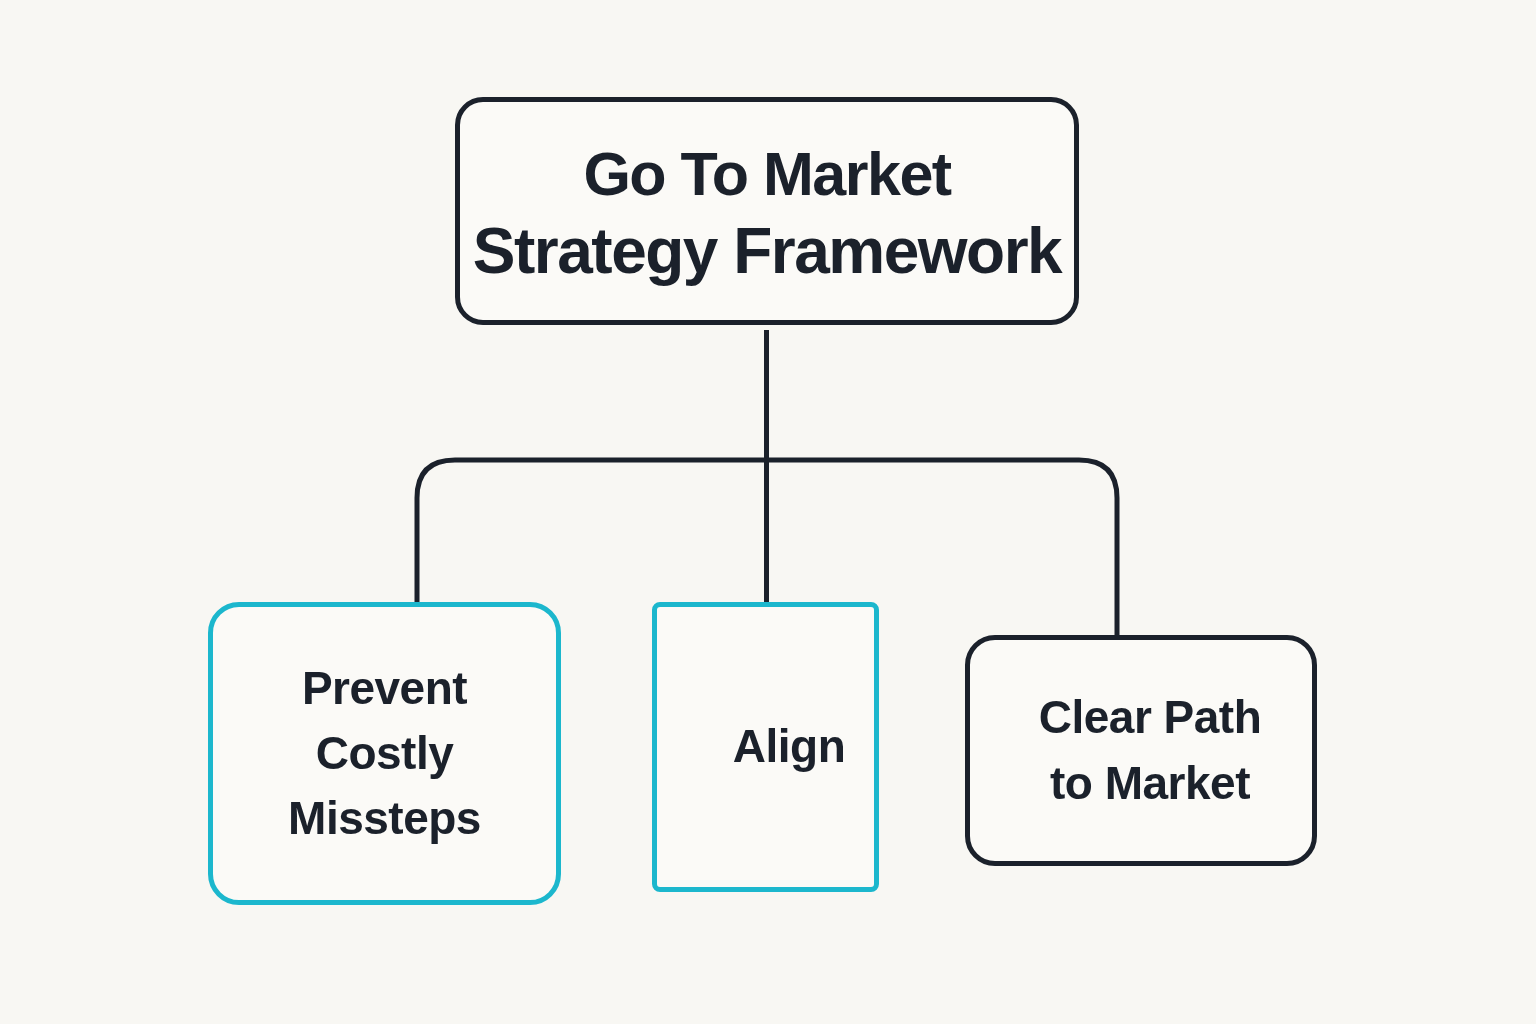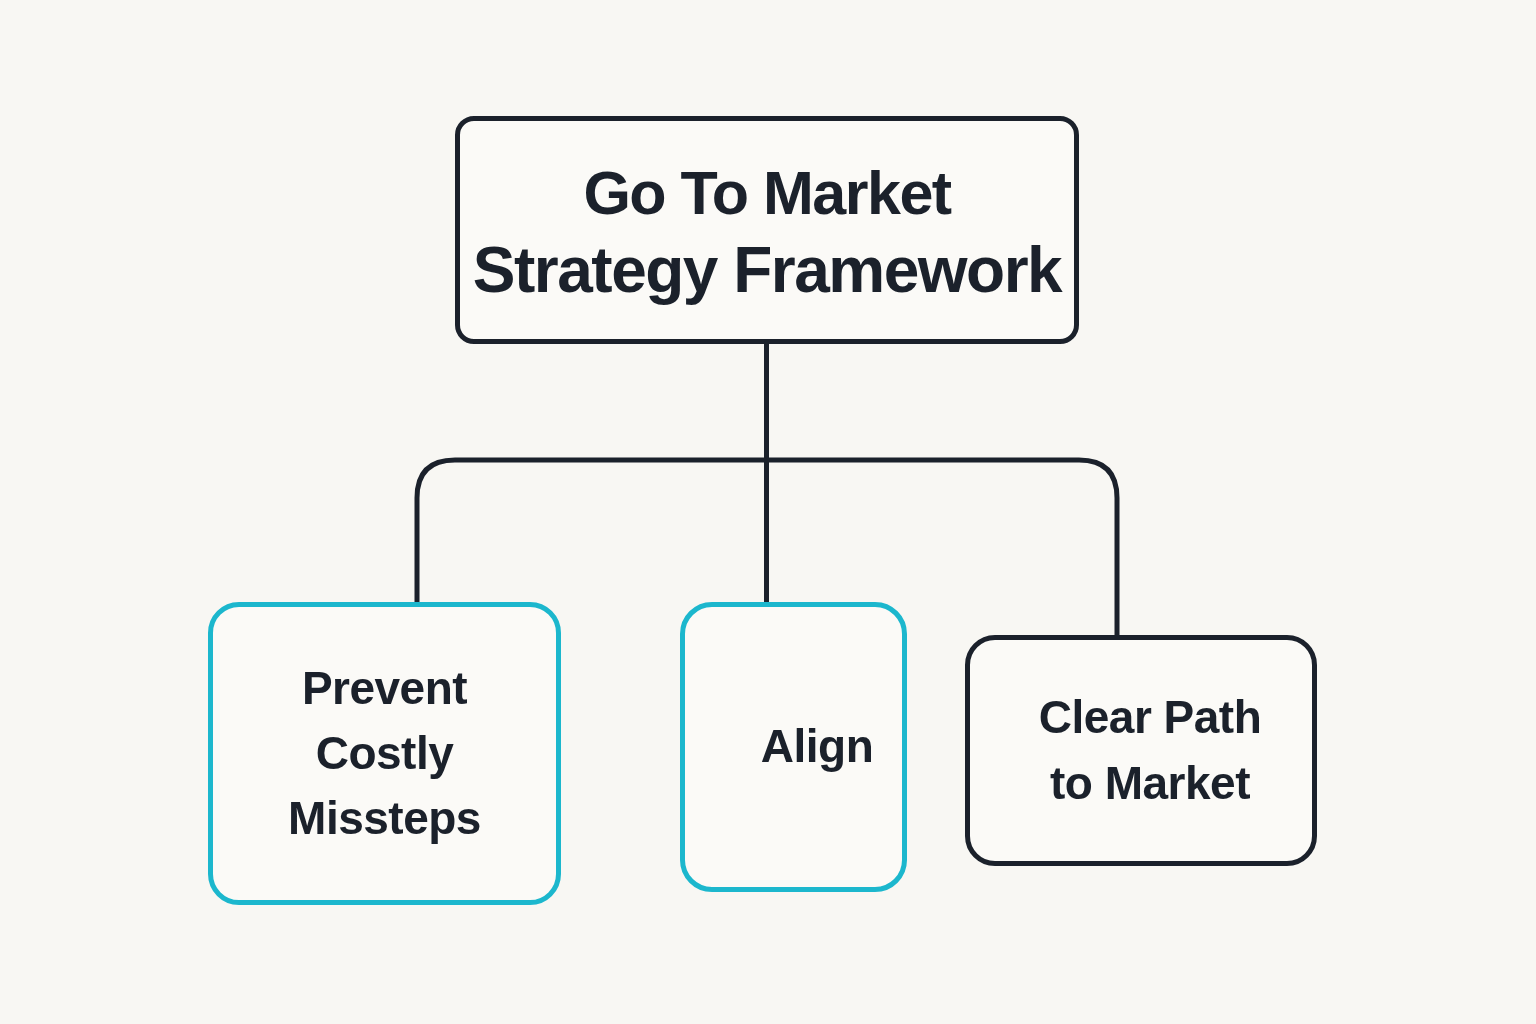--- a/index.html
+++ b/index.html
@@ -40,23 +40,23 @@
     display: flex;
     flex-direction: column;
     align-items: center;
     justify-content: center;
     text-align: center;
     color: var(--text);
   }
   .node.accent-teal { border-color: var(--teal); }
 
   .node-root {
-    left: 455px; top: 116px;
+    left: 455px; top: 97px;
     width: 624px; height: 228px;
-    border-radius: 19px;
+    border-radius: 28px;
   }
   .root-line1 {
     font-size: 61px;
     font-weight: 700;
     letter-spacing: -1.5px;
     line-height: 1.35;
   }
   .root-line2 {
     font-size: 64px;
     font-weight: 600;
@@ -69,23 +69,23 @@
     font-weight: 700;
     letter-spacing: -0.5px;
     line-height: 1.42;
   }
   .node-child-1 {
     left: 208px; top: 602px;
     width: 353px; height: 303px;
     border-radius: 31px;
   }
   .node-child-2 {
-    left: 680px; top: 602px;
+    left: 652px; top: 602px;
     width: 227px; height: 290px;
-    border-radius: 32px;
+    border-radius: 8px;
     padding-left: 47px;
   }
   .node-child-3 {
     left: 965px; top: 635px;
     width: 352px; height: 231px;
     border-radius: 30px;
     padding-left: 18px;
   }
   .node-line { display: block; }
 </style>

